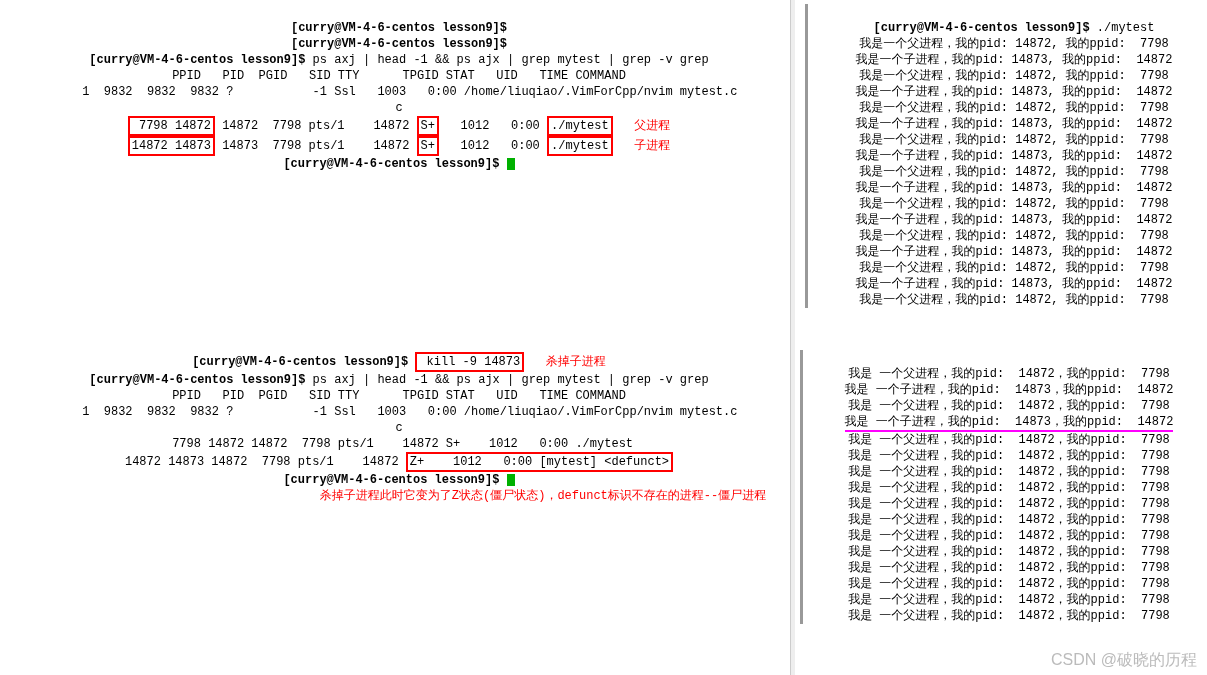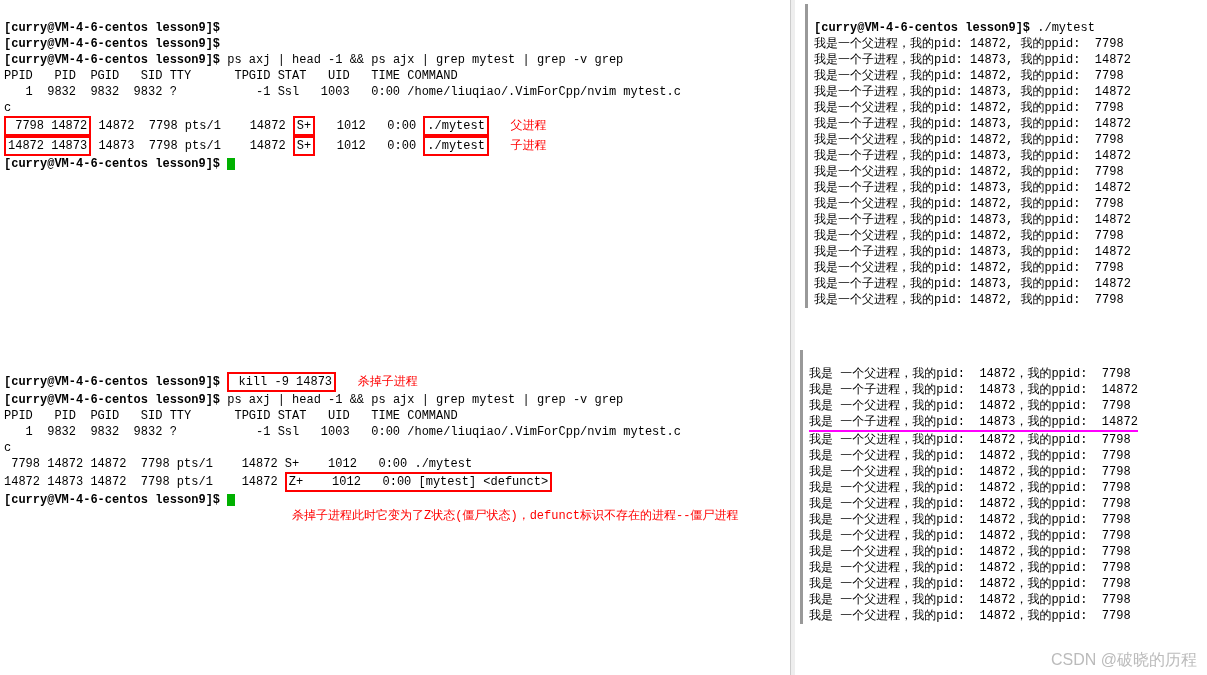--- a/index.html
+++ b/index.html
@@ -10,24 +10,25 @@
   font-size: 12px;
   width: 1207px;
   height: 675px;
   position: relative;
   overflow: hidden;
 }
 .quadrant {
   position: absolute;
   white-space: pre;
   line-height: 16px;
+  text-align: center;
 }
 .q-tl { top: 4px; left: 4px; width: 790px; }
 .q-tr { top: 4px; left: 805px; width: 400px; }
-.q-bl { top: 356px; left: 4px; width: 790px; }
+.q-bl { top: 336px; left: 4px; width: 790px; }
 .q-br { top: 350px; left: 800px; width: 400px; }
 .prompt { color: #000; font-weight: bold; }
 .cursor { display:inline-block; width:8px; height:12px; background:#00b000; vertical-align:middle; }
 .redbox { border: 2px solid #f00; padding: 0 2px; display:inline-block; }
 .redlabel { color: #f00; }
 .underline-red { border-bottom: 2px solid #f0f; display:inline-block; }
 .divider-h { position:absolute; left:790px; top:0; width:4px; height:340px; background:#eee; border-left:1px solid #ccc; }
 .divider-h2 { position:absolute; left:790px; top:340px; width:4px; height:335px; background:#eee; border-left:1px solid #ccc; }
 .watermark { position:absolute; bottom:4px; right:10px; color:#bbb; font-size:16px; font-family: "Microsoft YaHei", sans-serif; }
 .trborder { border-left:3px solid #999; padding-left:6px; }

